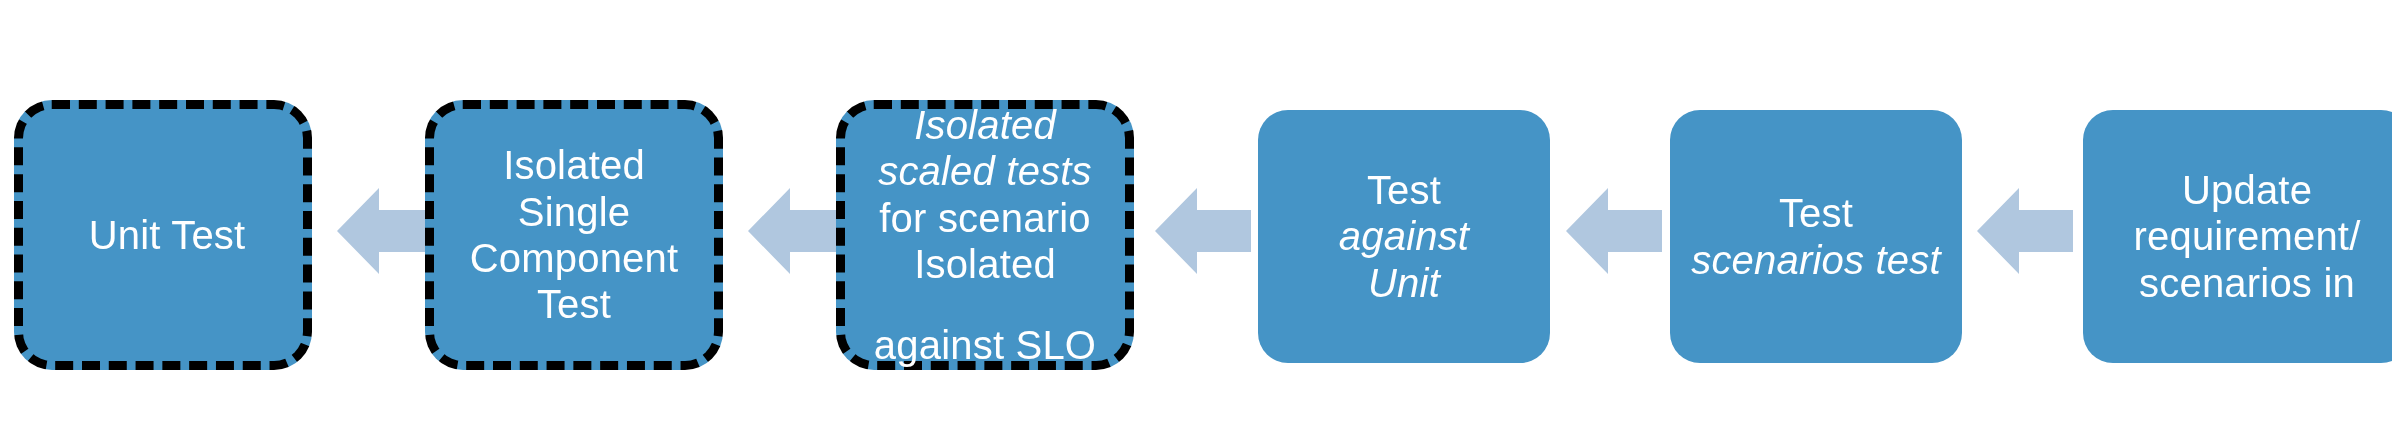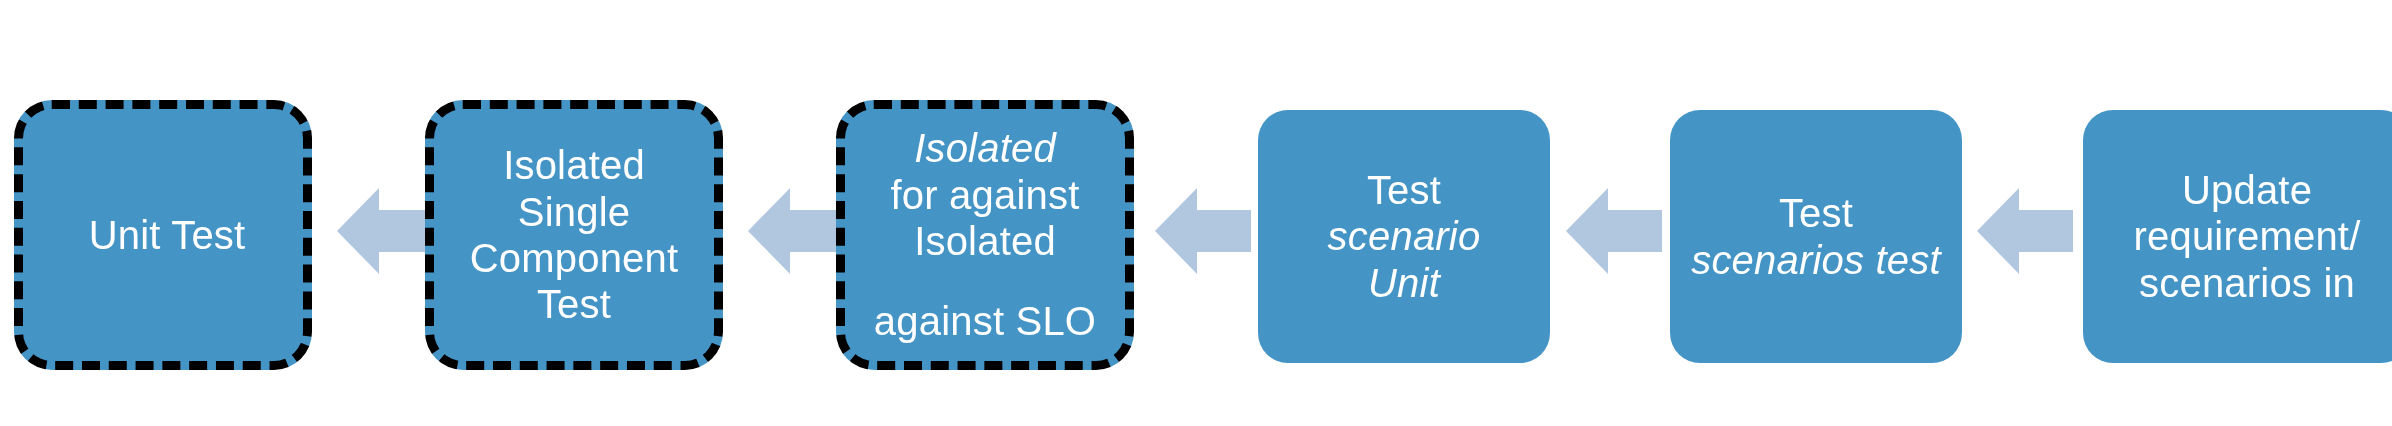--- a/index.html
+++ b/index.html
@@ -103,36 +103,37 @@
 
   <div class="arrow" id="arrow-2">
     <svg viewBox="0 0 96 86" xmlns="http://www.w3.org/2000/svg" aria-hidden="true">
       <polygon points="0,43 42,0 42,22 96,22 96,64 42,64 42,86" fill="#b0c7df"></polygon>
     </svg>
   </div>
 
   <div class="node dashed" id="node-isolated-scaled">
     <span class="label">
         <span class="ital" style="display: block;">Isolated</span>
-        <span style="display: block;">for against</span>
+        <span class="ital" style="display: block;">scaled tests</span>
+        <span style="display: block;">for scenario</span>
         <span style="display: block;">Isolated</span>
         <span style="display: block; margin-top: 34px;">against SLO</span>
       </span>
   </div>
 
   <div class="arrow" id="arrow-3">
     <svg viewBox="0 0 96 86" xmlns="http://www.w3.org/2000/svg" aria-hidden="true">
       <polygon points="0,43 42,0 42,22 96,22 96,64 42,64 42,86" fill="#b0c7df"></polygon>
     </svg>
   </div>
 
   <div class="node" id="node-test-apis">
     <span class="label">
         <span style="display: block;">Test</span>
-        <span class="ital" style="display: block;">scenario</span>
+        <span class="ital" style="display: block;">against</span>
         <span class="ital" style="display: block;">Unit</span>
       </span>
   </div>
 
   <div class="arrow" id="arrow-4">
     <svg viewBox="0 0 96 86" xmlns="http://www.w3.org/2000/svg" aria-hidden="true">
       <polygon points="0,43 42,0 42,22 96,22 96,64 42,64 42,86" fill="#b0c7df"></polygon>
     </svg>
   </div>
 

